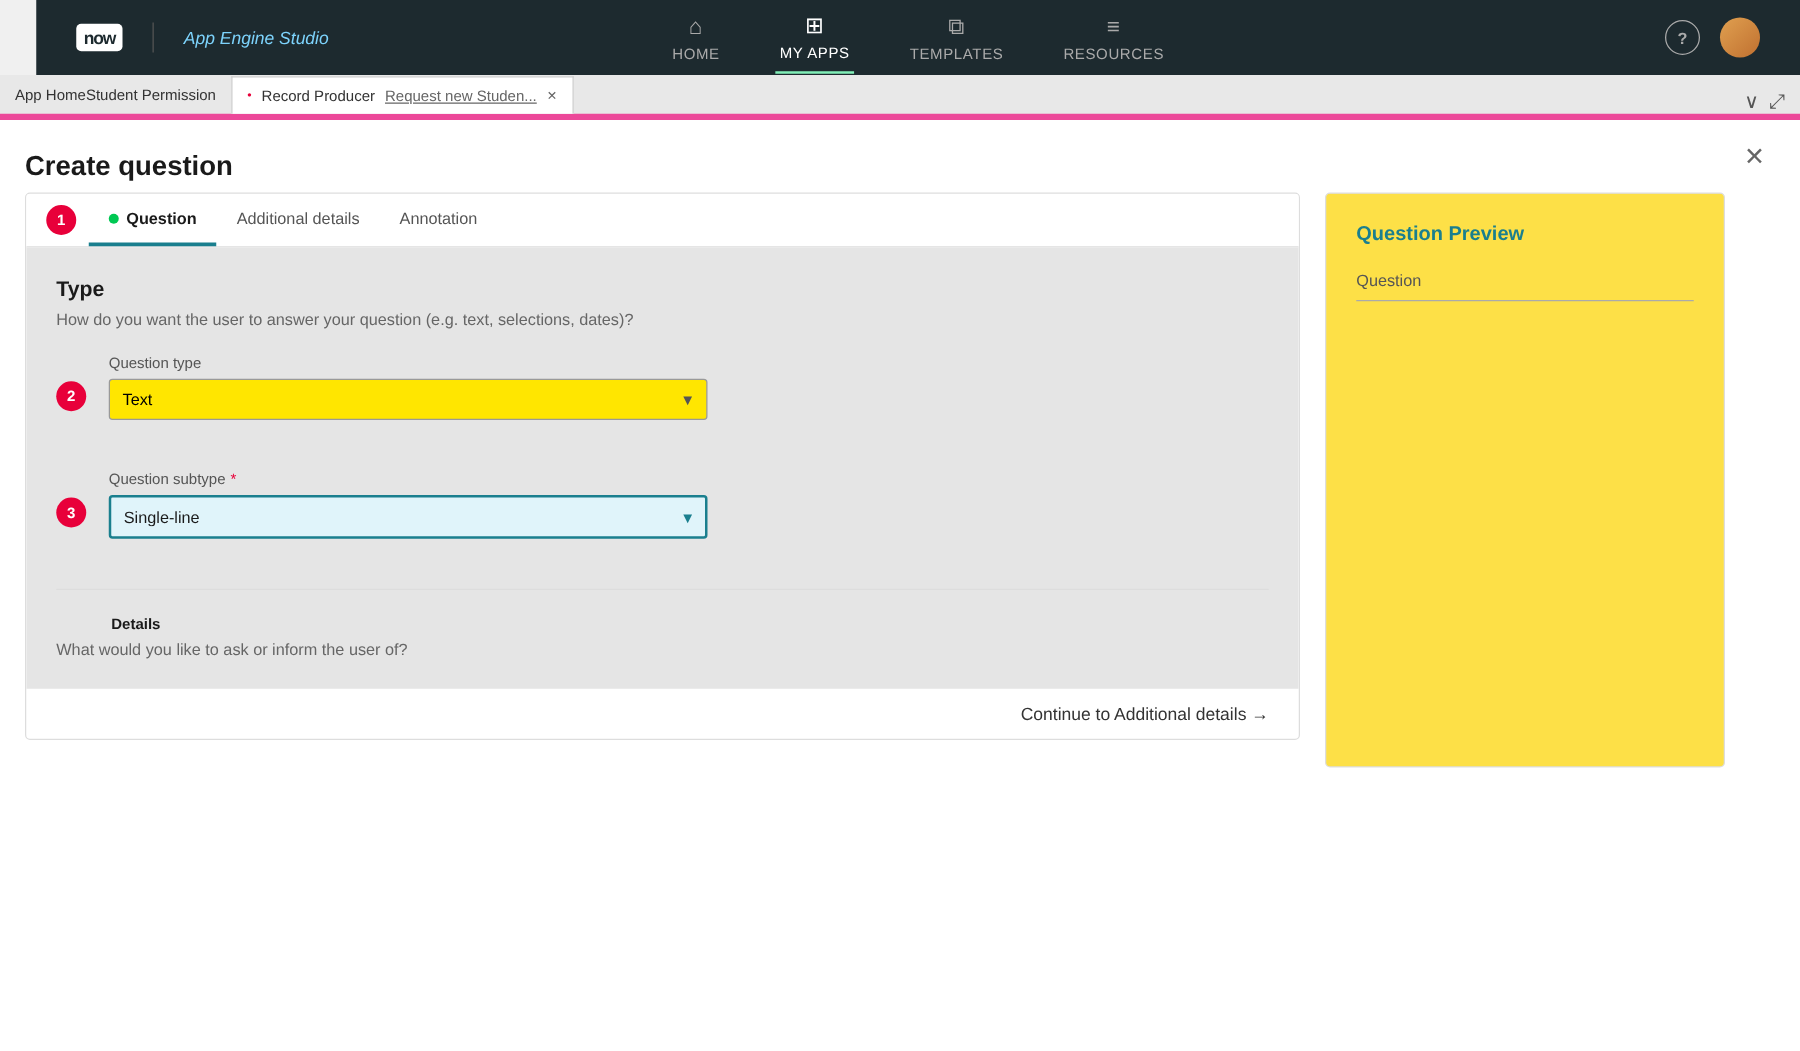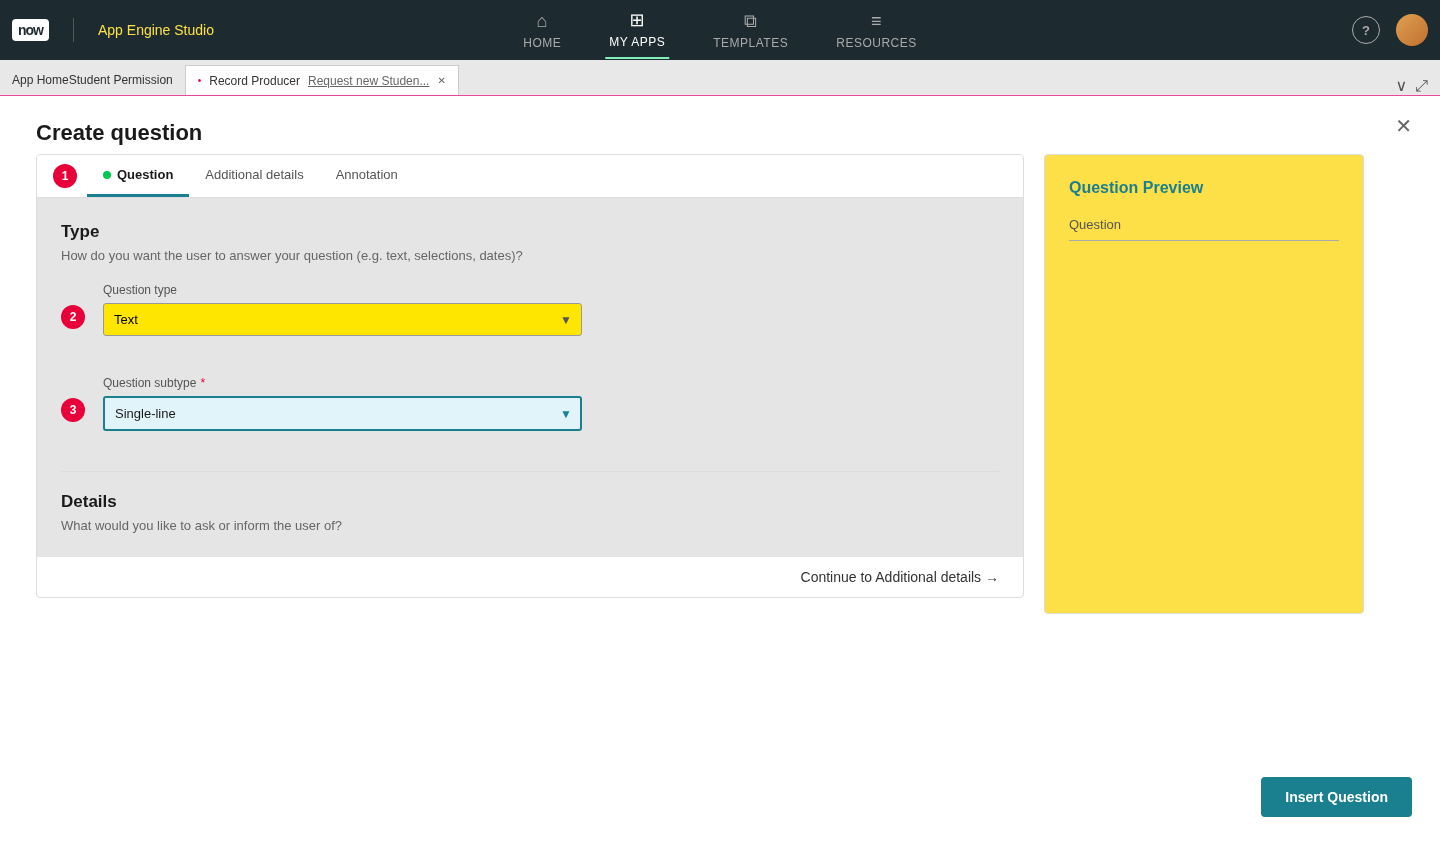--- a/index.html
+++ b/index.html
@@ -4,22 +4,23 @@
   <style>
     * { box-sizing: border-box; margin: 0; padding: 0; }
     body { font-family: "Helvetica Neue", Arial, sans-serif; background: #f0f0f0; min-height: 841px; }
 
     
     .top-nav {
       background: #1d2a2f;
       height: 60px;
       display: flex;
       align-items: center;
-      padding: 0 12px;
+      padding: 0 32px;
       position: relative;
+      margin-left: 29px;
     }
     .nav-logo {
       display: flex;
       align-items: center;
       gap: 12px;
       color: white;
     }
     .now-logo {
       background: white;
       border-radius: 4px;
@@ -29,22 +30,23 @@
       color: #1d2a2f;
       letter-spacing: -1px;
     }
     .nav-divider {
       width: 1px;
       height: 24px;
       background: #555;
       margin: 0 12px;
     }
     .nav-app-title {
-      color: #fde047;
+      color: #7dd3fc;
       font-size: 14px;
+      font-style: italic;
     }
     .nav-center {
       position: absolute;
       left: 50%;
       transform: translateX(-50%);
       display: flex;
       gap: 40px;
       align-items: center;
     }
     .nav-item {
@@ -96,21 +98,21 @@
       cursor: pointer;
     }
 
     
     .tab-bar {
       background: #e8e8e8;
       height: 36px;
       display: flex;
       align-items: flex-end;
       padding: 0 0 0 0;
-      border-bottom: 1px solid #ec4899;
+      border-bottom: 5px solid #ec4899;
       justify-content: center;
     }
     .tab-item {
       height: 30px;
       padding: 0 12px;
       display: flex;
       align-items: center;
       font-size: 12px;
       cursor: pointer;
       background: #e0e0e0;
@@ -152,21 +154,21 @@
     .main-content {
       background: white;
       margin: 0;
       padding: 0;
       min-height: 745px;
       position: relative;
     }
 
     
     .dialog-container {
-      padding: 24px 36px;
+      padding: 24px 20px;
       max-width: 1400px;
     }
     .dialog-title {
       font-size: 22px;
       font-weight: 700;
       color: #1a1a1a;
       margin-bottom: 8px;
     }
     .dialog-subtitle {
       font-size: 14px;
@@ -303,24 +305,25 @@
       font-size: 12px;
     }
 
     .section-divider {
       border: none;
       border-top: 1px solid #ddd;
       margin: 20px 0;
     }
 
     .details-section-title {
-      font-size: 17px;
+      font-size: 12px;
       font-weight: 700;
       color: #1a1a1a;
       margin-bottom: 6px;
+      margin-left: 44px;
     }
     .details-section-desc {
       font-size: 13px;
       color: #666;
     }
 
     
     .continue-row {
       display: flex;
       justify-content: flex-end;
@@ -520,16 +523,13 @@
       <div class="preview-panel">
         <h3 class="preview-title">Question Preview</h3>
         <div>
           <p class="preview-label">Question</p>
           <hr class="preview-line">
         </div>
       </div>
     </div>
   </div>
 
-  <div class="insert-btn-row">
-    <button class="insert-btn">Insert Question</button>
-  </div>
 </div>
 
 </body></html>

